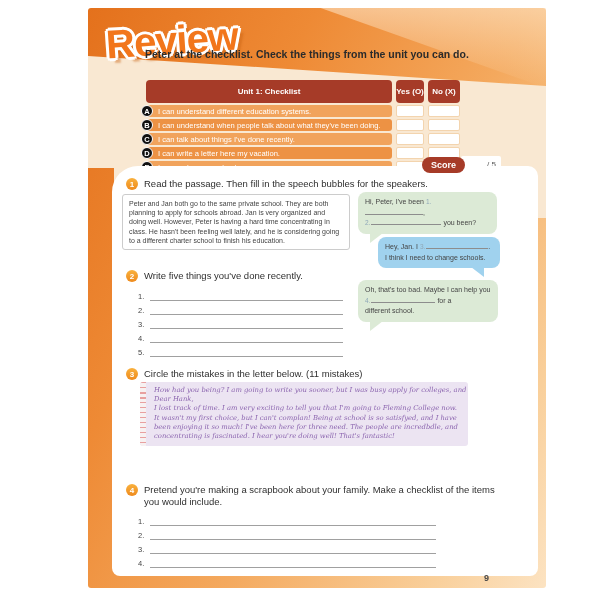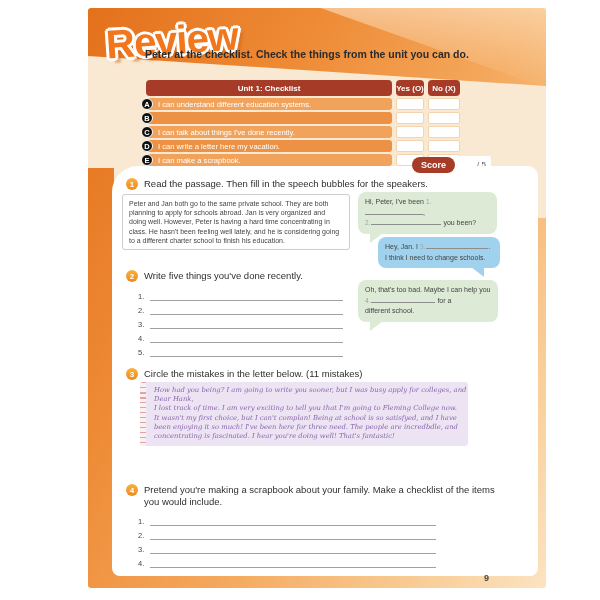--- a/index.html
+++ b/index.html
@@ -24,33 +24,33 @@
                  0 -3px 0 #fff,0 3px 0 #fff,-3px 0 0 #fff,3px 0 0 #fff,5px 5px 2px rgba(201,100,20,0.45); }
 
   .instruction { position:absolute; left:57px; top:40px; font-size:10.5px; font-weight:bold; color:#2b2b2b; }
 
   
   .table { position:absolute; left:58px; top:72px; width:314px; }
   .trow { display:flex; margin-bottom:2px; }
   .cell-main { width:246px; margin-right:4px; position:relative; }
   .cell-yes { width:28px; margin-right:4px; }
   .cell-no { width:32px; }
-  .hdr { background:#a63b28; color:#fff; font-weight:bold; border-radius:4px; height:16px;
+  .hdr { background:#a63b28; color:#fff; font-weight:bold; border-radius:4px; height:23px;
     font-size:8px; display:flex; align-items:center; justify-content:center; }
   .rbar { height:12px; border-radius:3px; color:#fff; font-size:7.6px; display:flex; align-items:center;
     padding-left:12px; }
   .trow:nth-child(even) .rbar { background:#f1a35c; }
   .trow:nth-child(odd) .rbar { background:#ed9244; }
   .trow.theader .hdr { background:#a63b28; }
   .badge { position:absolute; left:-5px; top:0; width:12px; height:12px; border-radius:50%;
     background:#111; color:#fff; font-size:7.5px; font-weight:bold; display:flex; align-items:center;
     justify-content:center; border:1px solid #fff; }
   .box { height:12px; background:#fff; border-radius:2px; border:1px solid #f3d4ae; }
 
-  .score-wrap { position:absolute; left:324px; top:148px; display:flex; align-items:center; }
+  .score-wrap { position:absolute; left:334px; top:148px; display:flex; align-items:center; }
   .score-pill { background:#a63b28; color:#fff; font-size:9px; font-weight:bold; border-radius:9px;
     padding:3px 9px; position:relative; z-index:2; }
   .score-box { background:#fff; border-radius:2px; width:40px; height:17px; margin-left:-4px;
     display:flex; align-items:center; justify-content:flex-end; font-size:8px; color:#555; padding-right:5px; }
 
   
   .ex-head { position:absolute; display:flex; align-items:flex-start; }
   .num-badge { width:12px; height:12px; border-radius:50%; background:linear-gradient(#f9b13d,#ee8a1d);
     color:#fff; font-size:8px; font-weight:bold; display:flex; align-items:center; justify-content:center;
     margin-right:6px; flex:0 0 12px; }
@@ -105,20 +105,21 @@
       <div class="cell-main rbar">
           <span class="badge">A</span>
           <span>I can understand different education systems.</span>
         </div>
       <div class="cell-yes box"></div>
       <div class="cell-no box"></div>
     </div>
     <div class="trow">
       <div class="cell-main rbar">
           <span class="badge">B</span>
+          <span>I can understand when people talk about what they've been doing.</span>
         </div>
       <div class="cell-yes box"></div>
       <div class="cell-no box"></div>
     </div>
     <div class="trow">
       <div class="cell-main rbar">
           <span class="badge">C</span>
           <span>I can talk about things I've done recently.</span>
         </div>
       <div class="cell-yes box"></div>

